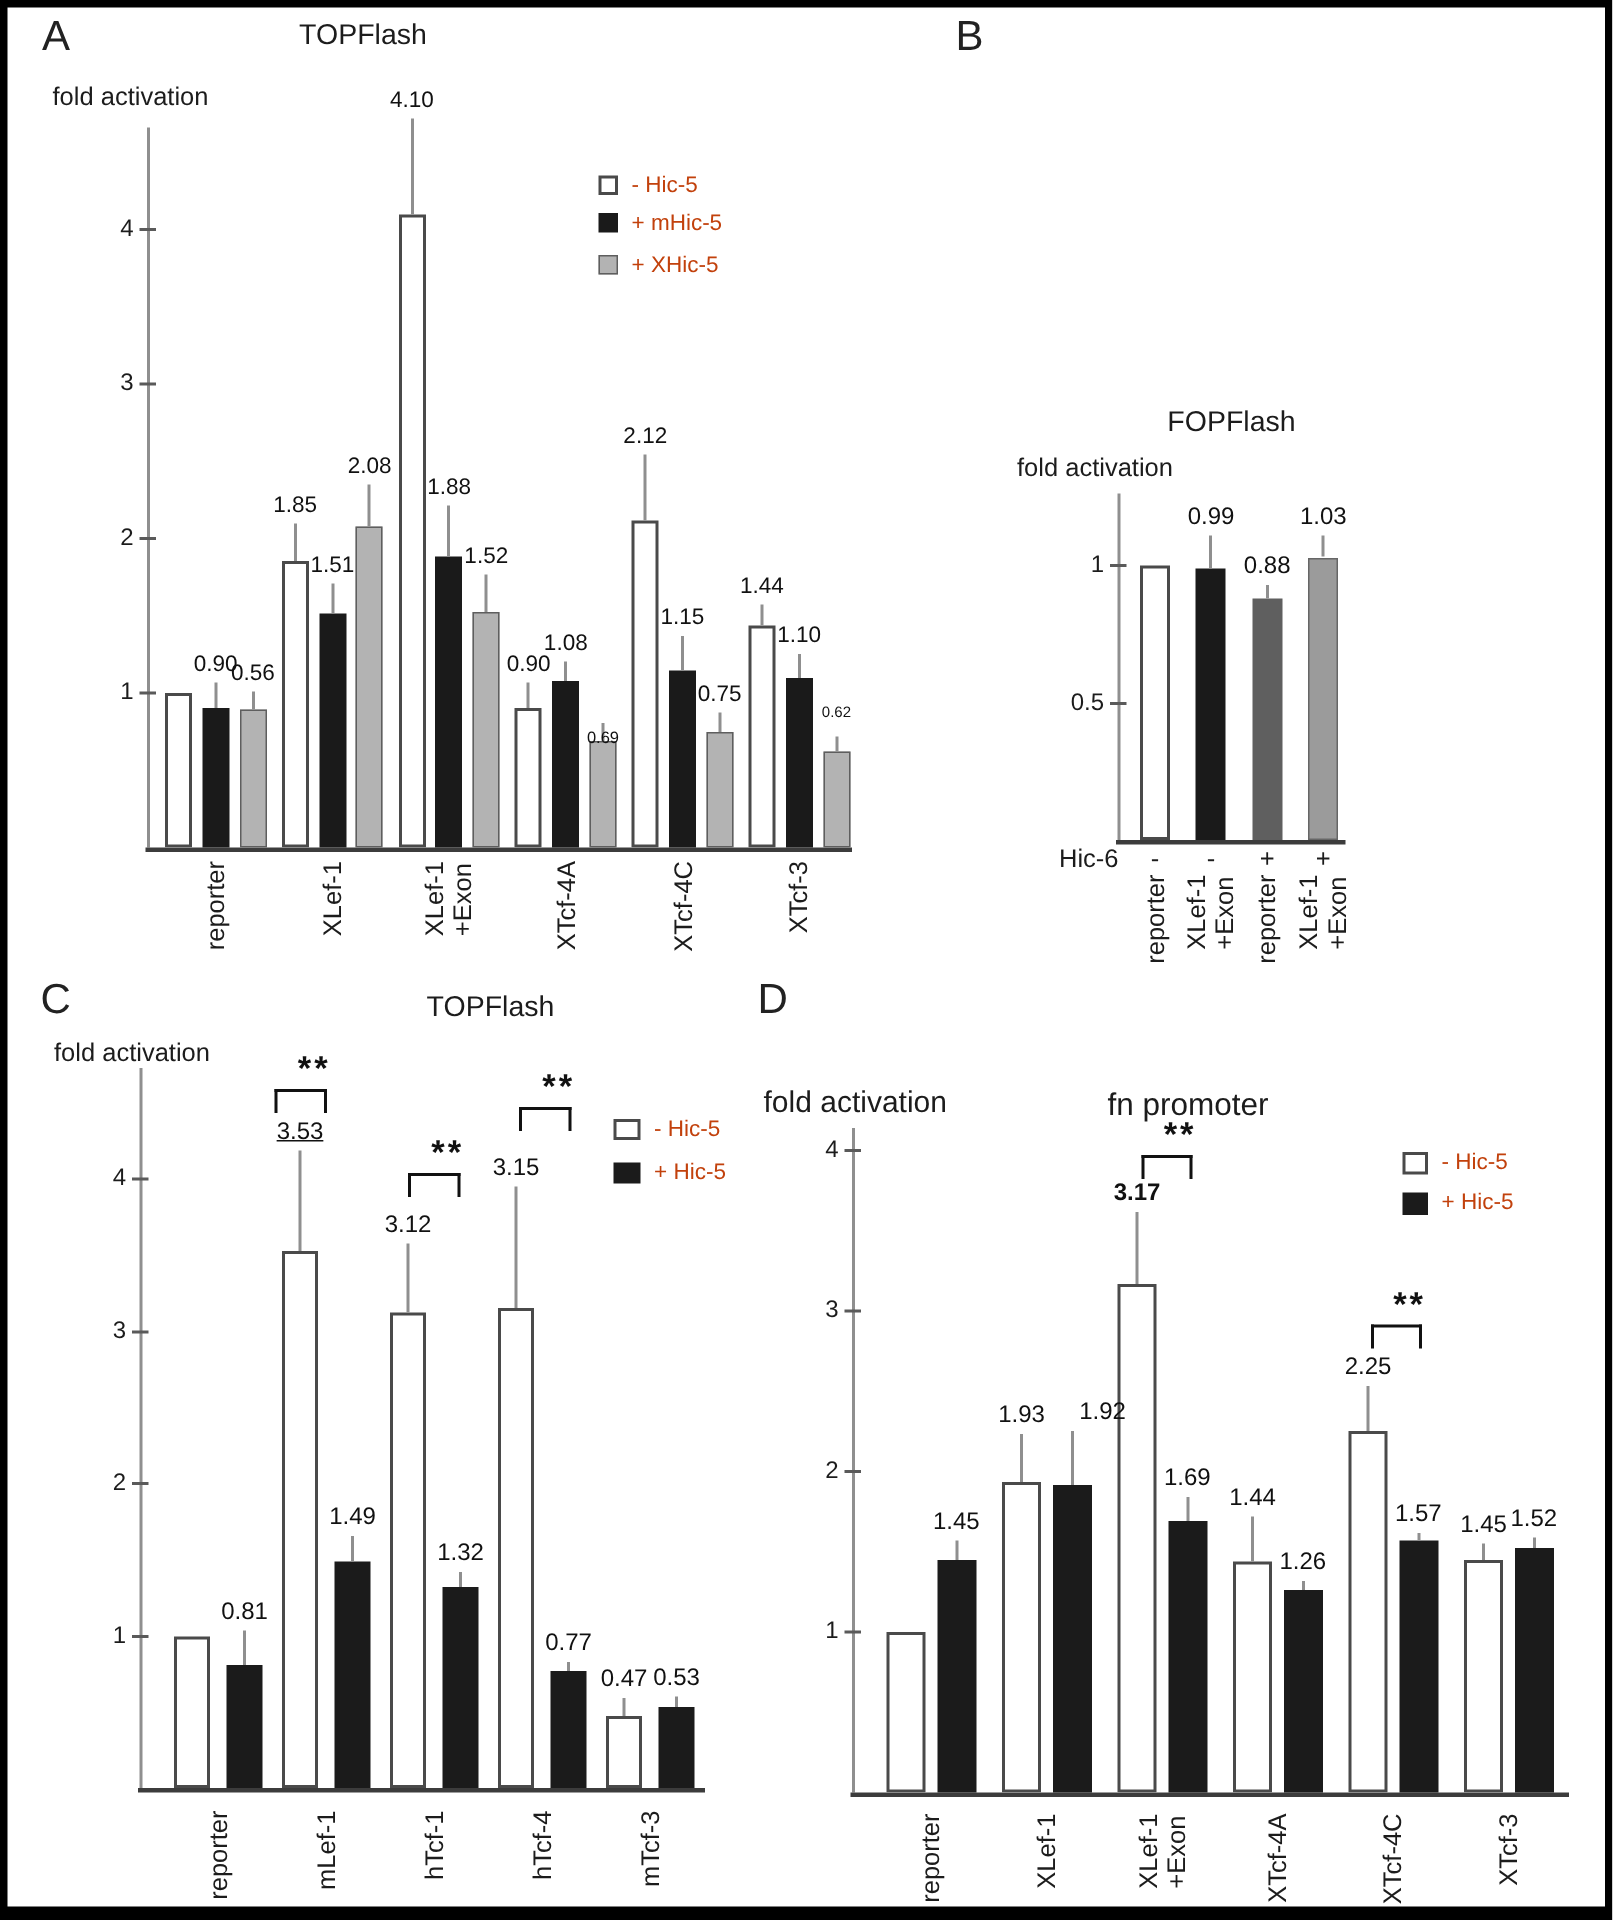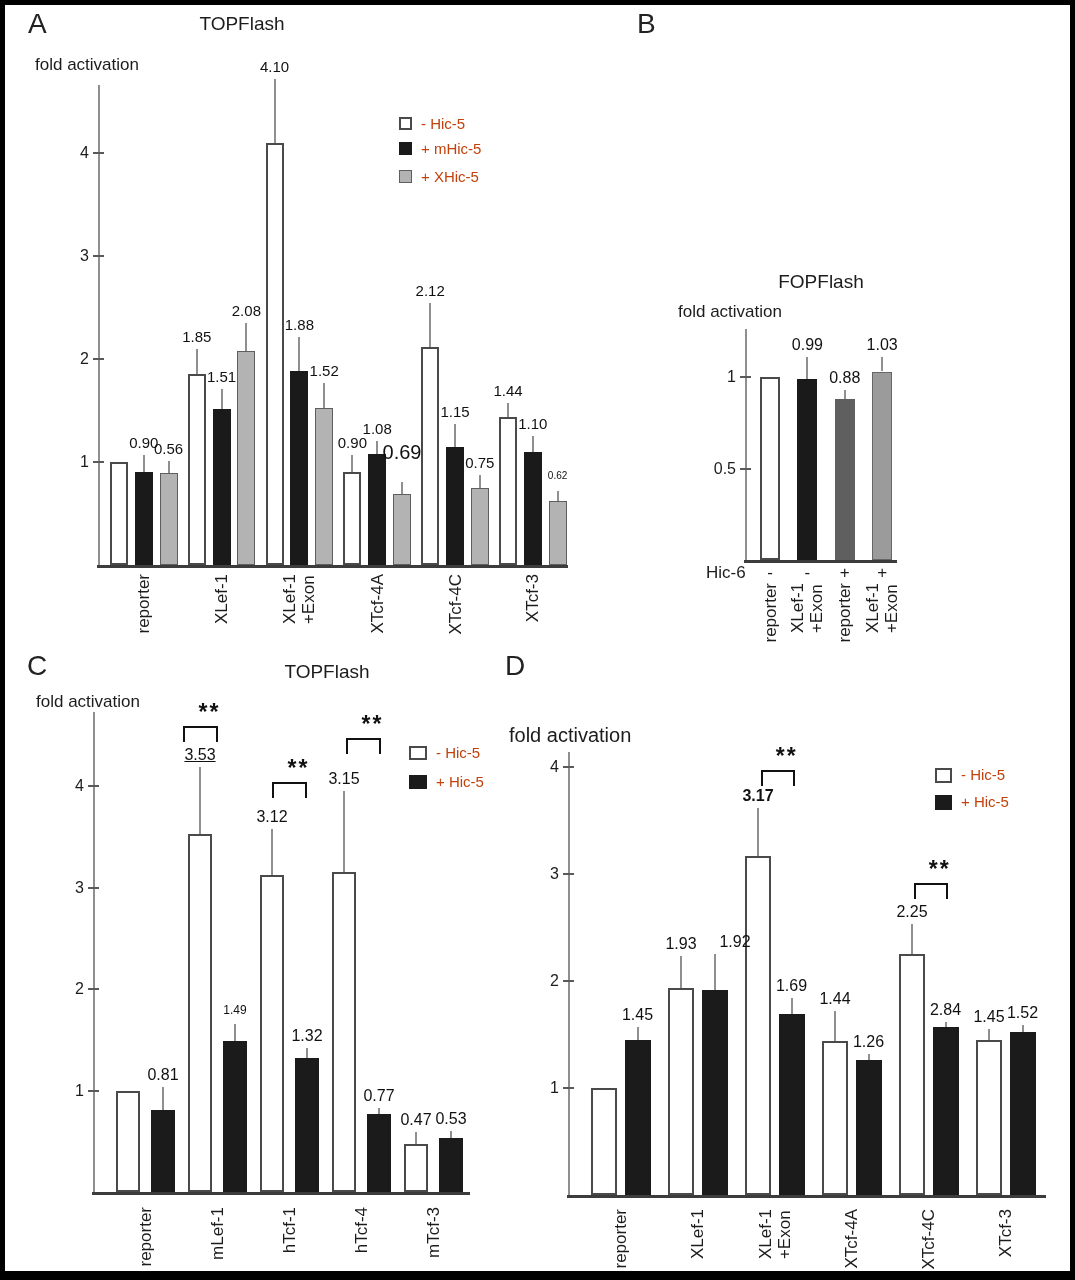--- a/index.html
+++ b/index.html
@@ -87,21 +87,21 @@
     <div class="abs whisker" style="left: 167.6px; top: 460.97px; height: 12.36px;"></div>
     <div class="abs vallabel" style="left: 136.6px; top: 439.97px; width: 64px; font-size: 15px;">0.56</div>
     <div class="abs bar" style="left: 237.4px; top: 350.76px; width: 18px; height: 214.24px; background: rgb(179, 179, 179); border: 1.5px solid rgb(94, 94, 94);"></div>
     <div class="abs whisker" style="left: 245.4px; top: 322.95px; height: 27.81px;"></div>
     <div class="abs vallabel" style="left: 214.4px; top: 301.95px; width: 64px; font-size: 15px;">2.08</div>
     <div class="abs bar" style="left: 315.2px; top: 408.44px; width: 18px; height: 156.56px; background: rgb(179, 179, 179); border: 1.5px solid rgb(94, 94, 94);"></div>
     <div class="abs whisker" style="left: 323.2px; top: 382.69px; height: 25.75px;"></div>
     <div class="abs vallabel" style="left: 292.2px; top: 361.69px; width: 64px; font-size: 15px;">1.52</div>
     <div class="abs bar" style="left: 393px; top: 493.93px; width: 18px; height: 71.07px; background: rgb(179, 179, 179); border: 1.5px solid rgb(94, 94, 94);"></div>
     <div class="abs whisker" style="left: 401px; top: 481.57px; height: 12.36px;"></div>
-    <div class="abs vallabel" style="left: 370px; top: 441px; width: 64px; font-size: 20px;">0.69</div>
+    <div class="abs vallabel" style="left: 370px; top: 486px; width: 64px; font-size: 11px;">0.69</div>
     <div class="abs bar" style="left: 470.8px; top: 487.75px; width: 18px; height: 77.25px; background: rgb(179, 179, 179); border: 1.5px solid rgb(94, 94, 94);"></div>
     <div class="abs whisker" style="left: 478.8px; top: 475.39px; height: 12.36px;"></div>
     <div class="abs vallabel" style="left: 447.8px; top: 454.39px; width: 64px; font-size: 15px;">0.75</div>
     <div class="abs bar" style="left: 548.6px; top: 501.14px; width: 18px; height: 63.86px; background: rgb(179, 179, 179); border: 1.5px solid rgb(94, 94, 94);"></div>
     <div class="abs whisker" style="left: 556.6px; top: 490.84px; height: 10.3px;"></div>
     <div class="abs vallabel" style="left: 525.6px; top: 469.84px; width: 64px; font-size: 10px;">0.62</div>
     <div class="abs vlabel" style="left: 134.3px; top: 574px;">reporter</div>
     <div class="abs vlabel" style="left: 212.1px; top: 574px;">XLef-1</div>
     <div class="abs vlabel" style="left: 280.4px; top: 574px;">XLef-1
 +Exon</div>
@@ -168,21 +168,21 @@
     <div class="abs whisker" style="left: 343px; top: 791.075px; height: 81.2px;"></div>
     <div class="abs vallabel" style="left: 312px; top: 770.075px; width: 64px; font-size: 16px;">3.15</div>
     <div class="abs bar" style="left: 404px; top: 1144.3px; width: 24px; height: 47.705px; background: rgb(255, 255, 255); border: 2px solid rgb(74, 74, 74);"></div>
     <div class="abs whisker" style="left: 415px; top: 1132.12px; height: 12.18px;"></div>
     <div class="abs vallabel" style="left: 384px; top: 1111.12px; width: 64px; font-size: 16px;">0.47</div>
     <div class="abs bar" style="left: 151px; top: 1109.79px; width: 24px; height: 82.215px; background: rgb(27, 27, 27);"></div>
     <div class="abs whisker" style="left: 162px; top: 1087.45px; height: 22.33px;"></div>
     <div class="abs vallabel" style="left: 131px; top: 1066.45px; width: 64px; font-size: 16px;">0.81</div>
     <div class="abs bar" style="left: 223px; top: 1040.77px; width: 24px; height: 151.235px; background: rgb(27, 27, 27);"></div>
     <div class="abs whisker" style="left: 234px; top: 1023.51px; height: 17.255px;"></div>
-    <div class="abs vallabel" style="left: 203px; top: 1002.51px; width: 64px; font-size: 12px; text-align: center;">1.49</div>
+    <div class="abs vallabel" style="left: 203px; top: 1002.51px; width: 64px; font-size: 16px; text-align: center;">1.49</div>
     <div class="abs bar" style="left: 295px; top: 1058.02px; width: 24px; height: 133.98px; background: rgb(27, 27, 27);"></div>
     <div class="abs whisker" style="left: 306px; top: 1047.87px; height: 10.15px;"></div>
     <div class="abs vallabel" style="left: 275px; top: 1026.87px; width: 64px; font-size: 16px;">1.32</div>
     <div class="abs bar" style="left: 367px; top: 1113.85px; width: 24px; height: 78.155px; background: rgb(27, 27, 27);"></div>
     <div class="abs whisker" style="left: 378px; top: 1107.76px; height: 6.09px;"></div>
     <div class="abs vallabel" style="left: 347px; top: 1086.76px; width: 64px; font-size: 16px;">0.77</div>
     <div class="abs bar" style="left: 439px; top: 1138.2px; width: 24px; height: 53.795px; background: rgb(27, 27, 27);"></div>
     <div class="abs whisker" style="left: 450px; top: 1131.1px; height: 7.105px;"></div>
     <div class="abs vallabel" style="left: 419px; top: 1110.1px; width: 64px; font-size: 16px;">0.53</div>
     <div class="abs vlabel" style="left: 136px; top: 1207px;">reporter</div>
@@ -194,20 +194,21 @@
     <div class="abs legend-text" style="left: 436px; top: 744px; font-size: 15px;">- Hic-5</div>
     <div class="abs legend-swatch" style="left: 409px; top: 775px; width: 18px; height: 14px; background: rgb(27, 27, 27);"></div>
     <div class="abs legend-text" style="left: 436px; top: 773px; font-size: 15px;">+ Hic-5</div>
     <div class="abs sig-bracket" style="left: 183px; top: 726px; width: 35px; height: 16px;"></div>
     <div class="abs sig-star" style="left: 184.5px; top: 699px; width: 50px; font-size: 23px;">**</div>
     <div class="abs sig-bracket" style="left: 272px; top: 782px; width: 35px; height: 16px;"></div>
     <div class="abs sig-star" style="left: 273.5px; top: 755px; width: 50px; font-size: 23px;">**</div>
     <div class="abs sig-bracket" style="left: 346px; top: 738px; width: 35px; height: 16px;"></div>
     <div class="abs sig-star" style="left: 347.5px; top: 711px; width: 50px; font-size: 23px;">**</div>
     <div class="abs panel-letter" style="left: 505px; top: 650px; font-size: 28px;">D</div>
+    <div class="abs chart-title" style="left: 642px; top: 725px; width: 300px; font-size: 21px;">fn promoter</div>
     <div class="abs ylab" style="left: 509px; top: 724px; font-size: 20px;">fold activation</div>
     <div class="abs yaxis" style="left: 568px; top: 752px; height: 443px;"></div>
     <div class="abs xaxis" style="left: 567px; top: 1195px; width: 479px;"></div>
     <div class="abs tickmark" style="left: 563px; top: 1087px;"></div>
     <div class="abs ticklabel" style="left: 517px; top: 1079px; width: 42px; font-size: 16px;">1</div>
     <div class="abs tickmark" style="left: 563px; top: 980px;"></div>
     <div class="abs ticklabel" style="left: 517px; top: 972px; width: 42px; font-size: 16px;">2</div>
     <div class="abs tickmark" style="left: 563px; top: 873px;"></div>
     <div class="abs ticklabel" style="left: 517px; top: 865px; width: 42px; font-size: 16px;">3</div>
     <div class="abs tickmark" style="left: 563px; top: 766px;"></div>
@@ -235,21 +236,21 @@
     <div class="abs whisker" style="left: 713.5px; top: 954.25px; height: 35.31px;"></div>
     <div class="abs vallabel" style="left: 695px; top: 933.25px; width: 80px; font-size: 16px;">1.92</div>
     <div class="abs bar" style="left: 778.5px; top: 1014.17px; width: 26px; height: 180.83px; background: rgb(27, 27, 27);"></div>
     <div class="abs whisker" style="left: 790.5px; top: 998.12px; height: 16.05px;"></div>
     <div class="abs vallabel" style="left: 759.5px; top: 977.12px; width: 64px; font-size: 16px;">1.69</div>
     <div class="abs bar" style="left: 855.5px; top: 1060.18px; width: 26px; height: 134.82px; background: rgb(27, 27, 27);"></div>
     <div class="abs whisker" style="left: 867.5px; top: 1053.76px; height: 6.42px;"></div>
     <div class="abs vallabel" style="left: 836.5px; top: 1032.76px; width: 64px; font-size: 16px;">1.26</div>
     <div class="abs bar" style="left: 932.5px; top: 1027.01px; width: 26px; height: 167.99px; background: rgb(27, 27, 27);"></div>
     <div class="abs whisker" style="left: 944.5px; top: 1021.66px; height: 5.35px;"></div>
-    <div class="abs vallabel" style="left: 913.5px; top: 1000.66px; width: 64px; font-size: 16px;">2.84</div>
+    <div class="abs vallabel" style="left: 913.5px; top: 1000.66px; width: 64px; font-size: 16px;">1.57</div>
     <div class="abs bar" style="left: 1009.5px; top: 1032.36px; width: 26px; height: 162.64px; background: rgb(27, 27, 27);"></div>
     <div class="abs whisker" style="left: 1021.5px; top: 1024.87px; height: 7.49px;"></div>
     <div class="abs vallabel" style="left: 990.5px; top: 1003.87px; width: 64px; font-size: 16px;">1.52</div>
     <div class="abs vlabel" style="left: 611.25px; top: 1209px;">reporter</div>
     <div class="abs vlabel" style="left: 688.25px; top: 1209px;">XLef-1</div>
     <div class="abs vlabel" style="left: 755.75px; top: 1209px;">XLef-1
 +Exon</div>
     <div class="abs vlabel" style="left: 842.25px; top: 1209px;">XTcf-4A</div>
     <div class="abs vlabel" style="left: 919.25px; top: 1209px;">XTcf-4C</div>
     <div class="abs vlabel" style="left: 996.25px; top: 1209px;">XTcf-3</div>

